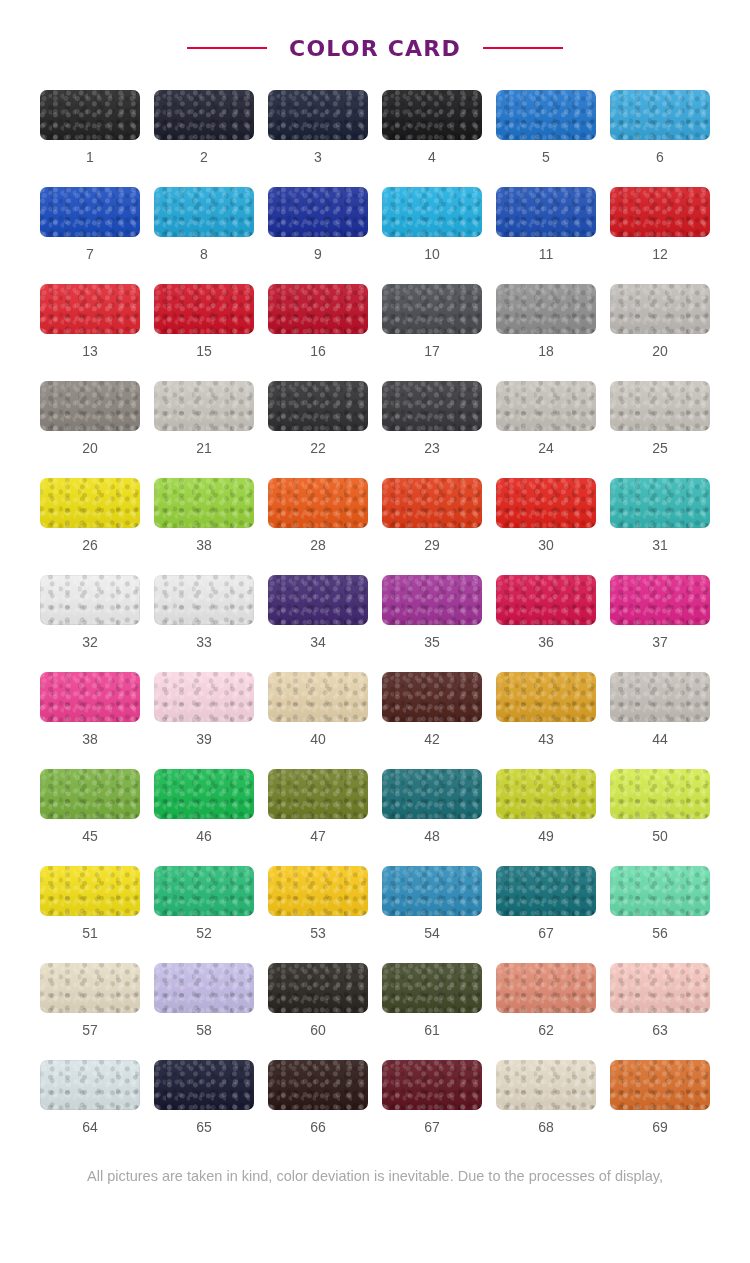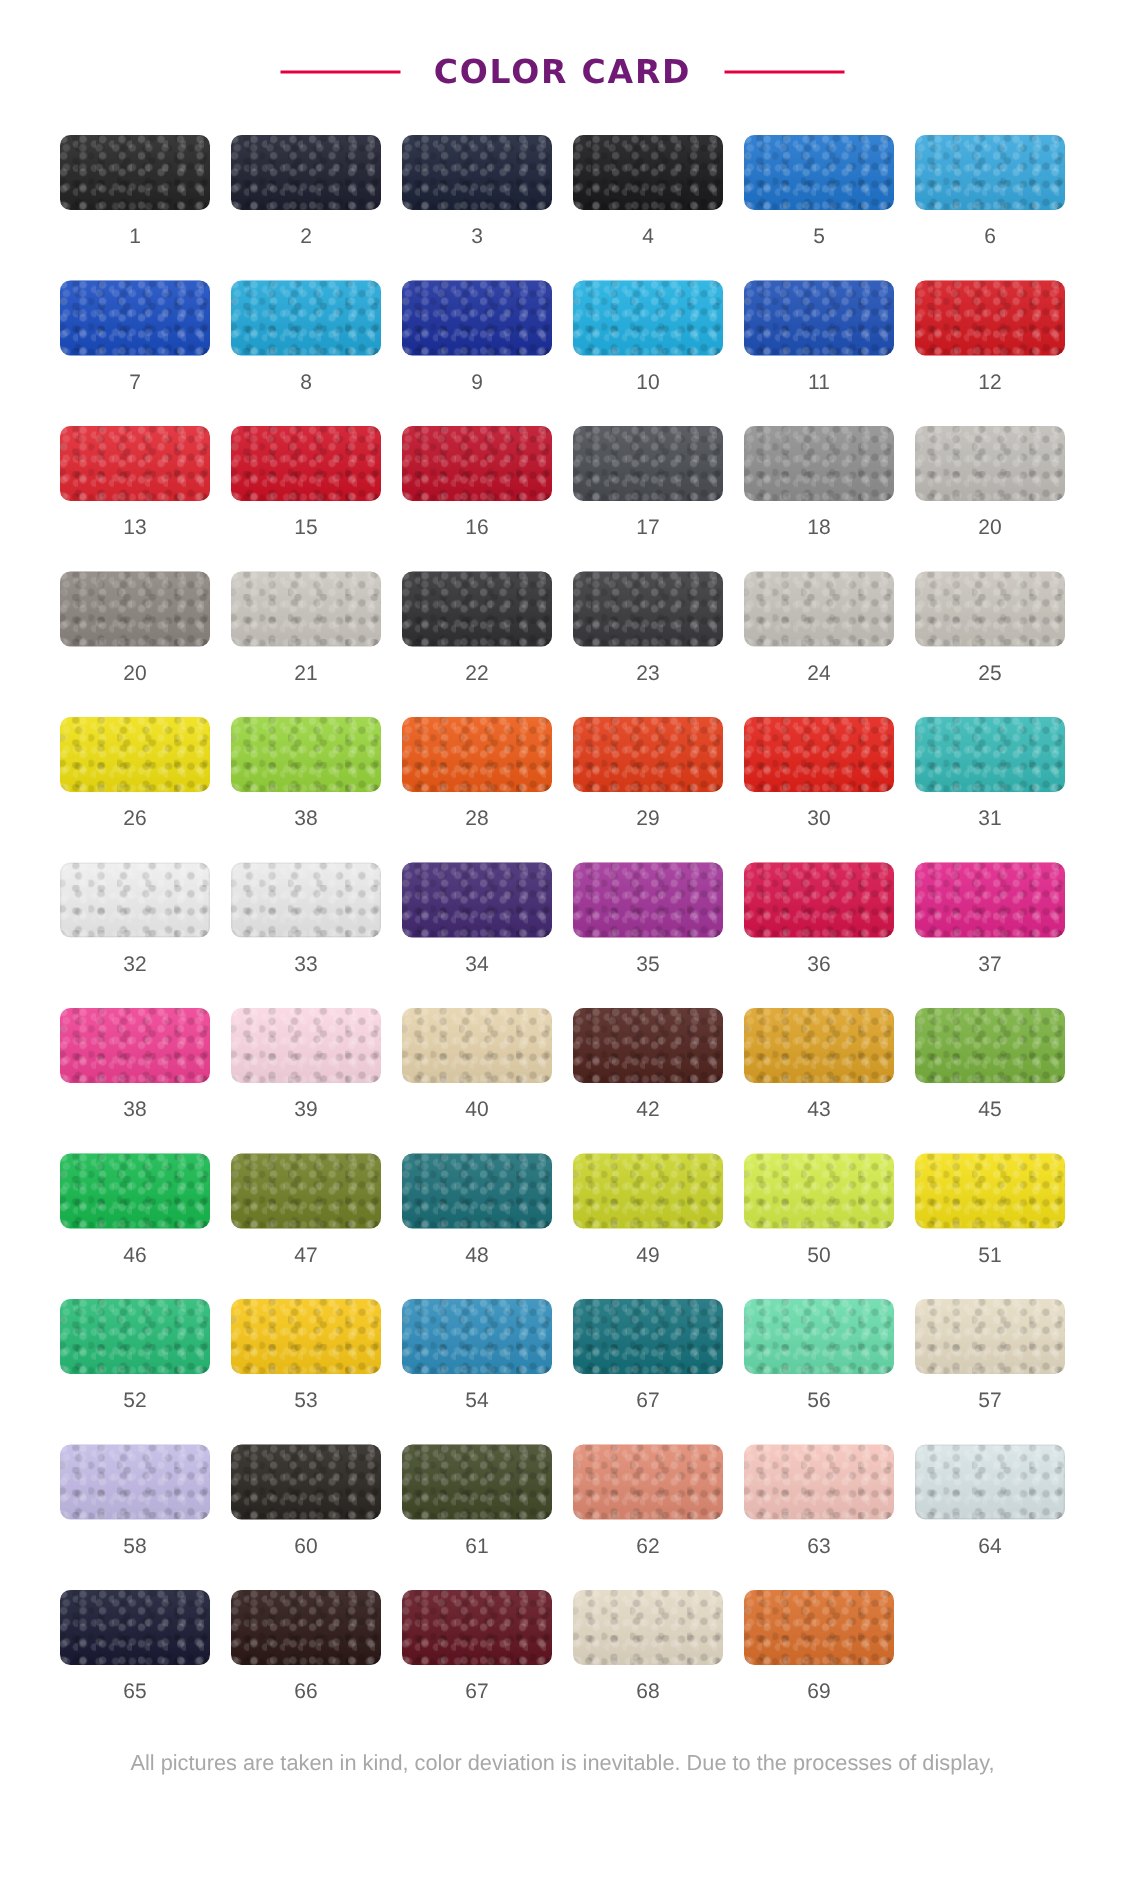--- a/index.html
+++ b/index.html
@@ -267,20 +267,24 @@
     </div>
     <div class="cell">
       <div class="swatch" style="background-color: rgb(82, 36, 31);"></div>
       <div class="label">42</div>
     </div>
     <div class="cell">
       <div class="swatch" style="background-color: rgb(221, 162, 38);"></div>
       <div class="label">43</div>
     </div>
     <div class="cell">
+      <div class="swatch" style="background-color: rgb(198, 192, 186);"></div>
+      <div class="label">44</div>
+    </div>
+    <div class="cell">
       <div class="swatch" style="background-color: rgb(121, 177, 63);"></div>
       <div class="label">45</div>
     </div>
     <div class="cell">
       <div class="swatch" style="background-color: rgb(22, 185, 78);"></div>
       <div class="label">46</div>
     </div>
     <div class="cell">
       <div class="swatch" style="background-color: rgb(112, 127, 39);"></div>
       <div class="label">47</div>

